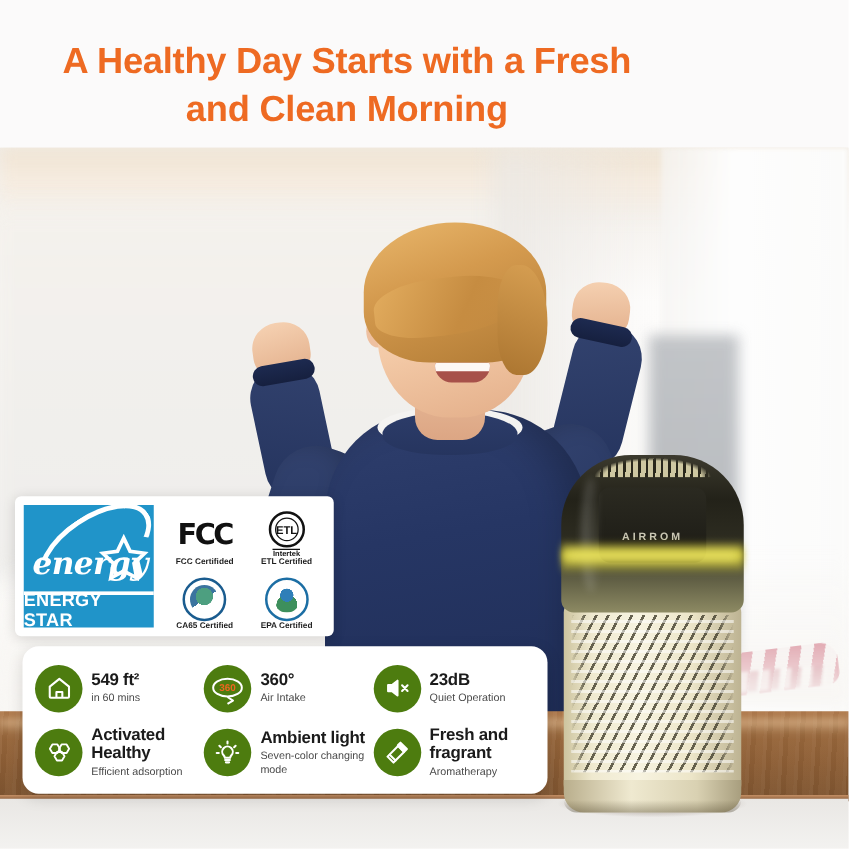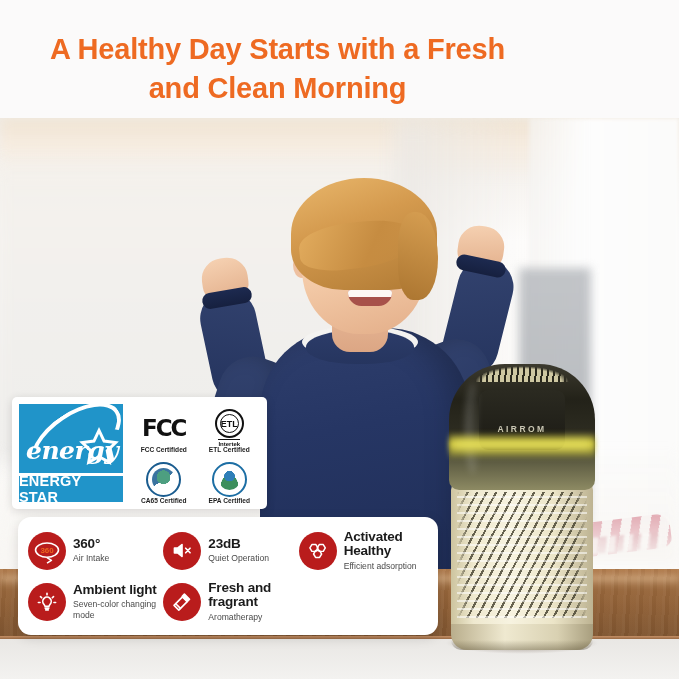--- a/index.html
+++ b/index.html
@@ -157,21 +157,21 @@
       radial-gradient(circle at 50% 34%,#2f7fb8 0 30%,rgba(0,0,0,0) 31%),
       radial-gradient(circle at 50% 72%,#3d8f5c 0 45%,rgba(0,0,0,0) 46%);}
 
   
   .features{position:absolute;left:18px;top:517px;width:420px;height:118px;
     background:#ffffff;border-radius:13px;z-index:9;
     box-shadow:0 3px 12px rgba(0,0,0,.13);
     display:grid;grid-template-columns:repeat(3,1fr);grid-template-rows:1fr 1fr;
     padding:8px 6px 8px 10px;box-sizing:border-box;column-gap:2px;}
   .feat{display:flex;align-items:center;gap:7px;}
-  .fic{width:38px;height:38px;border-radius:50%;background:#b91c1c;flex:0 0 38px;
+  .fic{width:38px;height:38px;border-radius:50%;background:#4d7c0f;flex:0 0 38px;
     display:flex;align-items:center;justify-content:center;color:#fff;}
   .ftxt{display:flex;flex-direction:column;line-height:1.06;}
   .ftitle{font-size:13.5px;font-weight:700;color:#1b1b1b;letter-spacing:-.2px;}
   .fsub{font-size:8.6px;color:#4a4a4a;margin-top:2px;line-height:1.2;}
 
   
   .product{position:absolute;left:443px;top:358px;width:158px;height:292px;z-index:7;}
   .p-shadow{position:absolute;left:2px;bottom:-4px;width:154px;height:22px;
     background:radial-gradient(ellipse at 50% 50%,rgba(60,35,15,.5),rgba(60,35,15,0) 70%);}
   .p-body{position:absolute;left:8px;top:122px;width:142px;height:164px;
@@ -336,20 +336,32 @@
           <div class="seal seal-epa"></div>
         </div>
         <div class="cert-lbl">EPA Certified</div>
       </div>
 
     </div>
   </div>
 
   <div class="features">
 
+    <div class="feat">
+      <div class="fic">
+        <svg width="21" height="21" viewBox="0 0 24 24" fill="none" stroke="#fff" stroke-width="1.9" stroke-linejoin="round">
+          <path d="M3.2 10.6L12 3.6l8.8 7v9.2a1 1 0 0 1-1 1H4.2a1 1 0 0 1-1-1z"></path>
+          <path d="M9.3 20.8v-5.3h5.4v5.3"></path>
+        </svg>
+      </div>
+      <div class="ftxt">
+        <span class="ftitle">549 ft²</span>
+        <span class="fsub">in 60 mins</span>
+      </div>
+    </div>
 
     <div class="feat">
       <div class="fic">
         <svg width="30" height="26" viewBox="0 0 34 28" fill="none">
           <ellipse cx="17" cy="13" rx="13" ry="8" stroke="#fff" stroke-width="1.8" fill="none"></ellipse>
           <path d="M17 21.5l5 3.2-5 3" stroke="#fff" stroke-width="1.8" fill="none" stroke-linejoin="round"></path>
           <text x="17" y="16.5" text-anchor="middle" fill="#ec661f" font-size="9" font-weight="bold" font-family="Liberation Sans, sans-serif">360</text>
         </svg>
       </div>
       <div class="ftxt">

